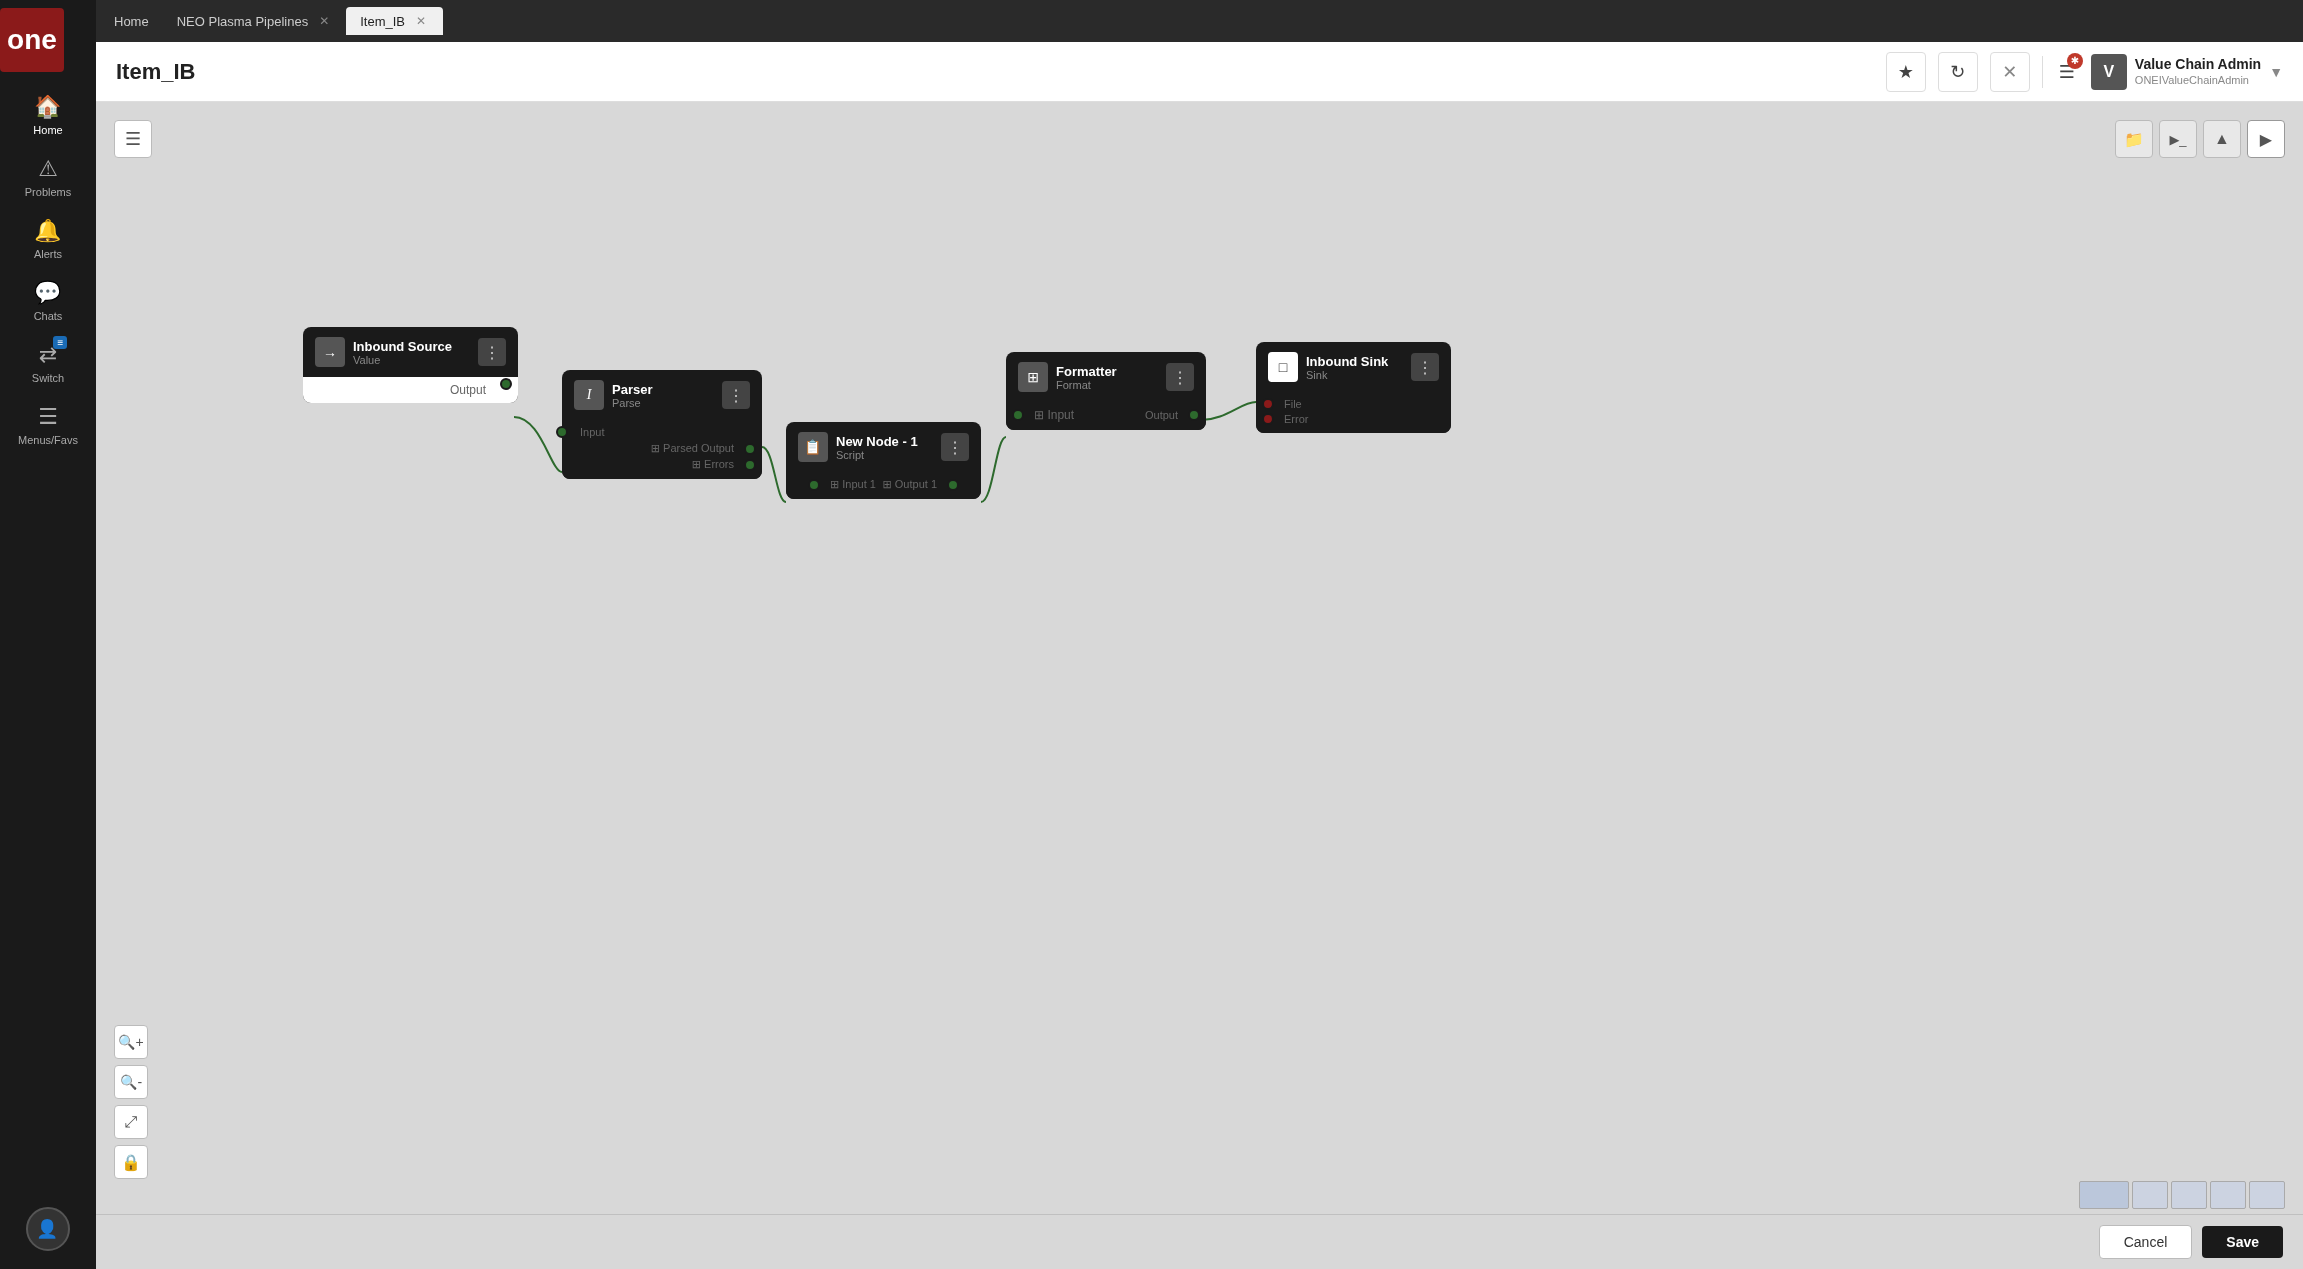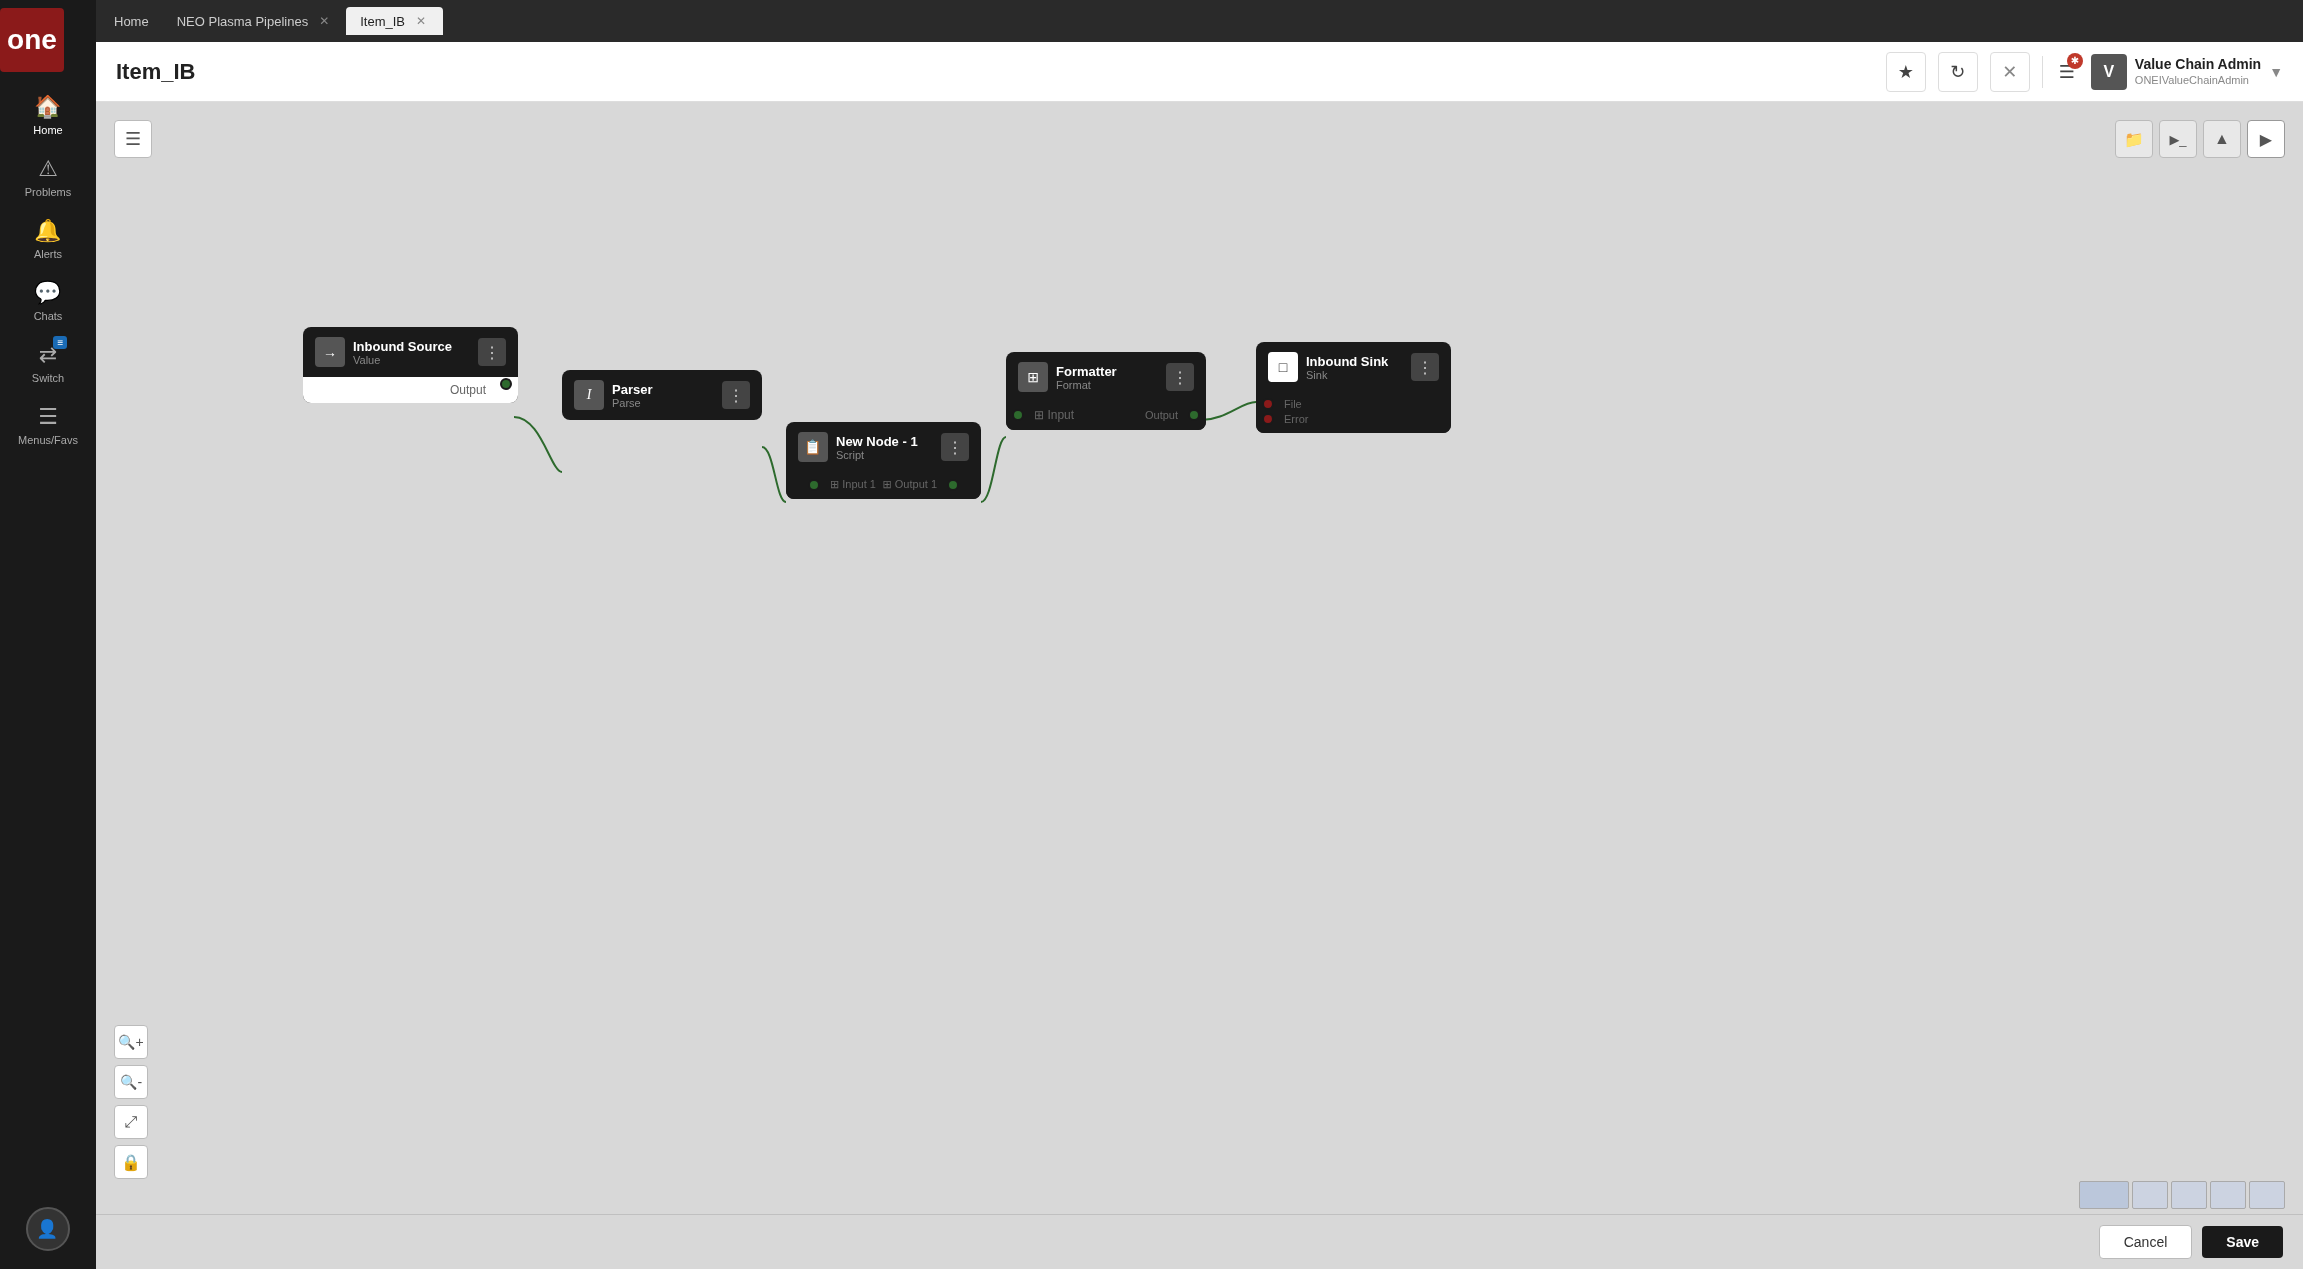--- a/index.html
+++ b/index.html
@@ -548,20 +548,37 @@
       </div>
 
       <div class="node" style="left:466px;top:268px;width:200px;">
         <div class="node-header">
           <div class="node-icon" style="background:#555;font-style:italic;font-family:serif;">I</div>
           <div class="node-labels">
             <div class="node-title">Parser</div>
             <div class="node-subtitle">Parse</div>
           </div>
           <div class="node-menu-btn">⋮</div>
+        </div>
+        <div style="padding:6px 12px 8px;background:#1a1a1a;border-radius:0 0 8px 8px;">
+
+          <div style="position:relative;display:flex;align-items:center;gap:4px;margin-bottom:4px;">
+            <span class="node-port" style="position:relative;left:-18px;"></span>
+            <span style="color:#666;font-size:11px;margin-left:-10px;">Input</span>
+          </div>
+
+          <div style="display:flex;align-items:center;justify-content:flex-end;gap:4px;margin-bottom:3px;">
+            <span style="color:#666;font-size:11px;">⊞ Parsed Output</span>
+            <span class="node-port" style="position:relative;right:-6px;"></span>
+          </div>
+
+          <div style="display:flex;align-items:center;justify-content:flex-end;gap:4px;">
+            <span style="color:#666;font-size:11px;">⊞ Errors</span>
+            <span class="node-port" style="position:relative;right:-6px;"></span>
+          </div>
         </div>
       </div>
 
       <div class="node" style="left:690px;top:320px;width:195px;">
         <div class="node-header">
           <div class="node-icon" style="background:#555;">📋</div>
           <div class="node-labels">
             <div class="node-title">New Node - 1</div>
             <div class="node-subtitle">Script</div>
           </div>

